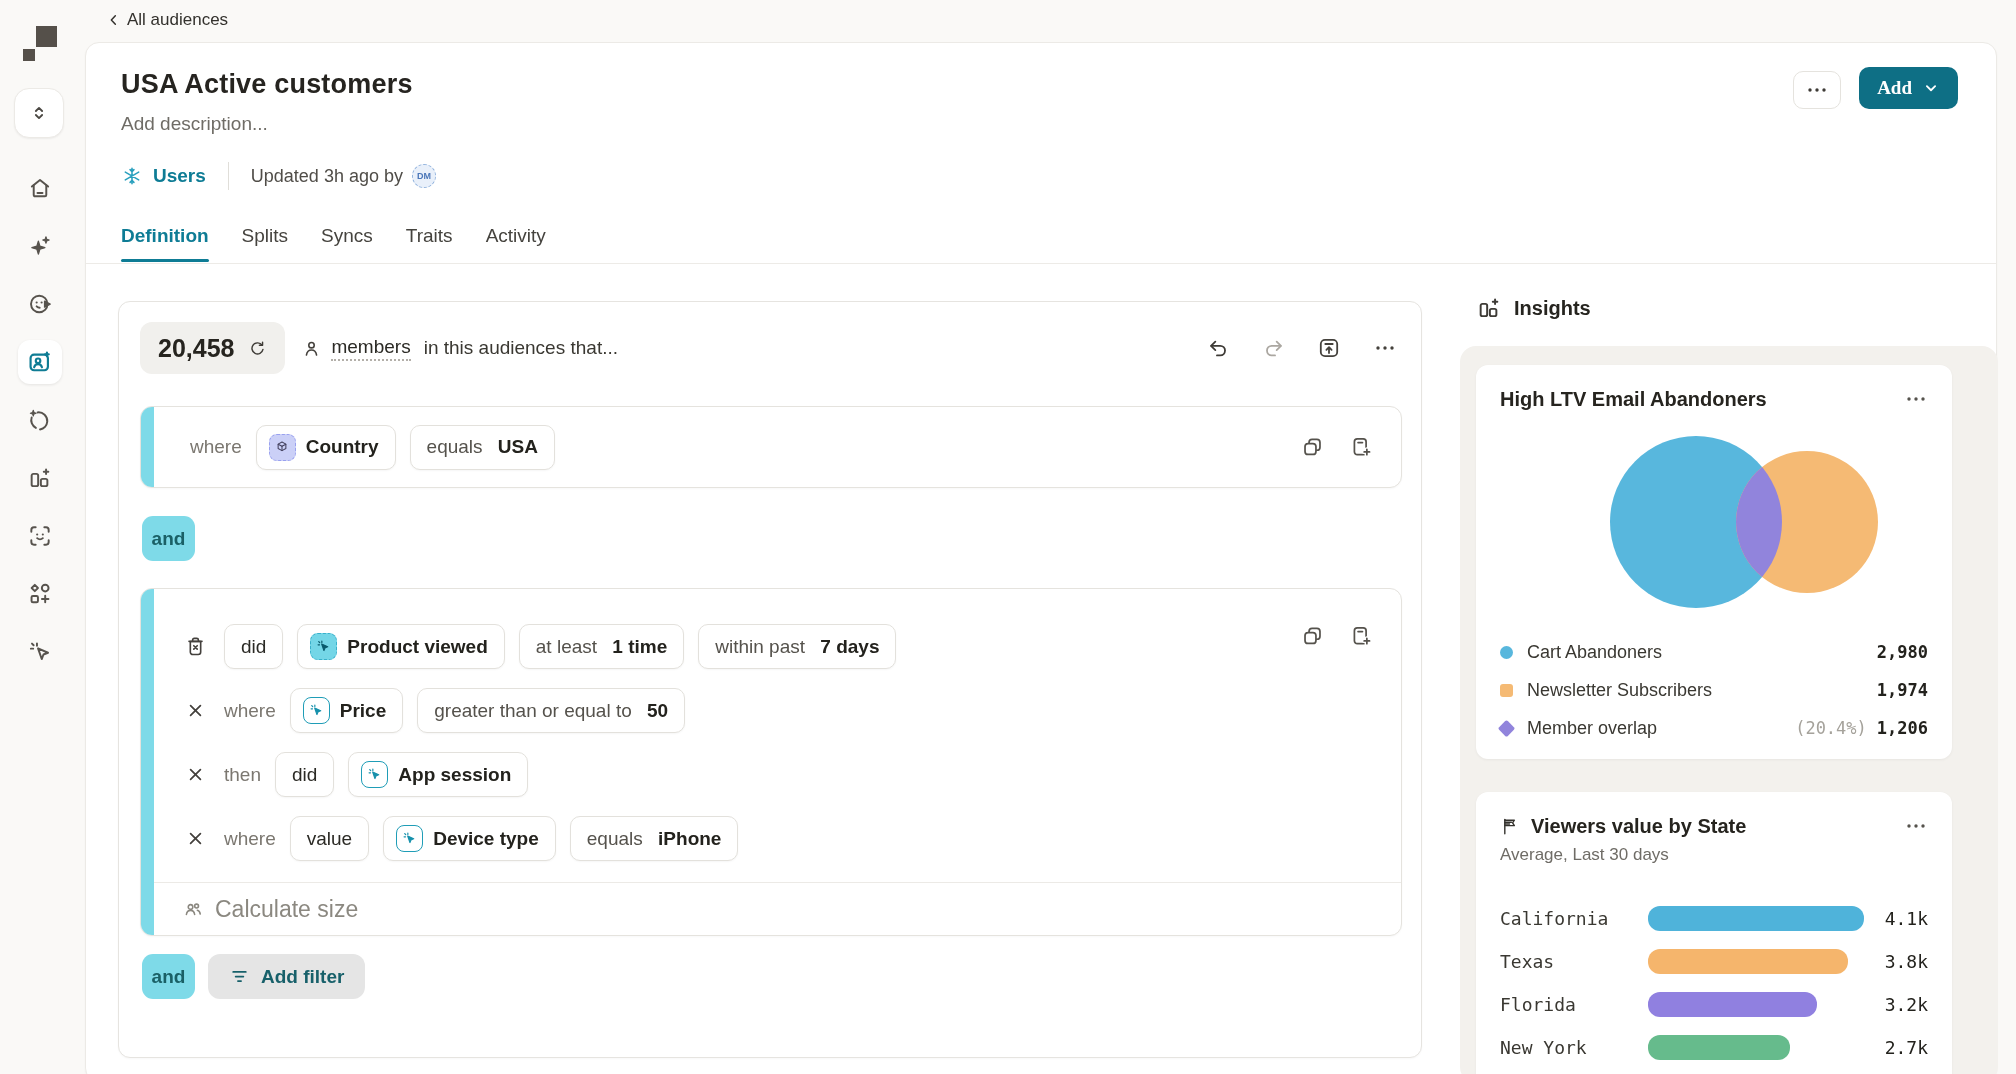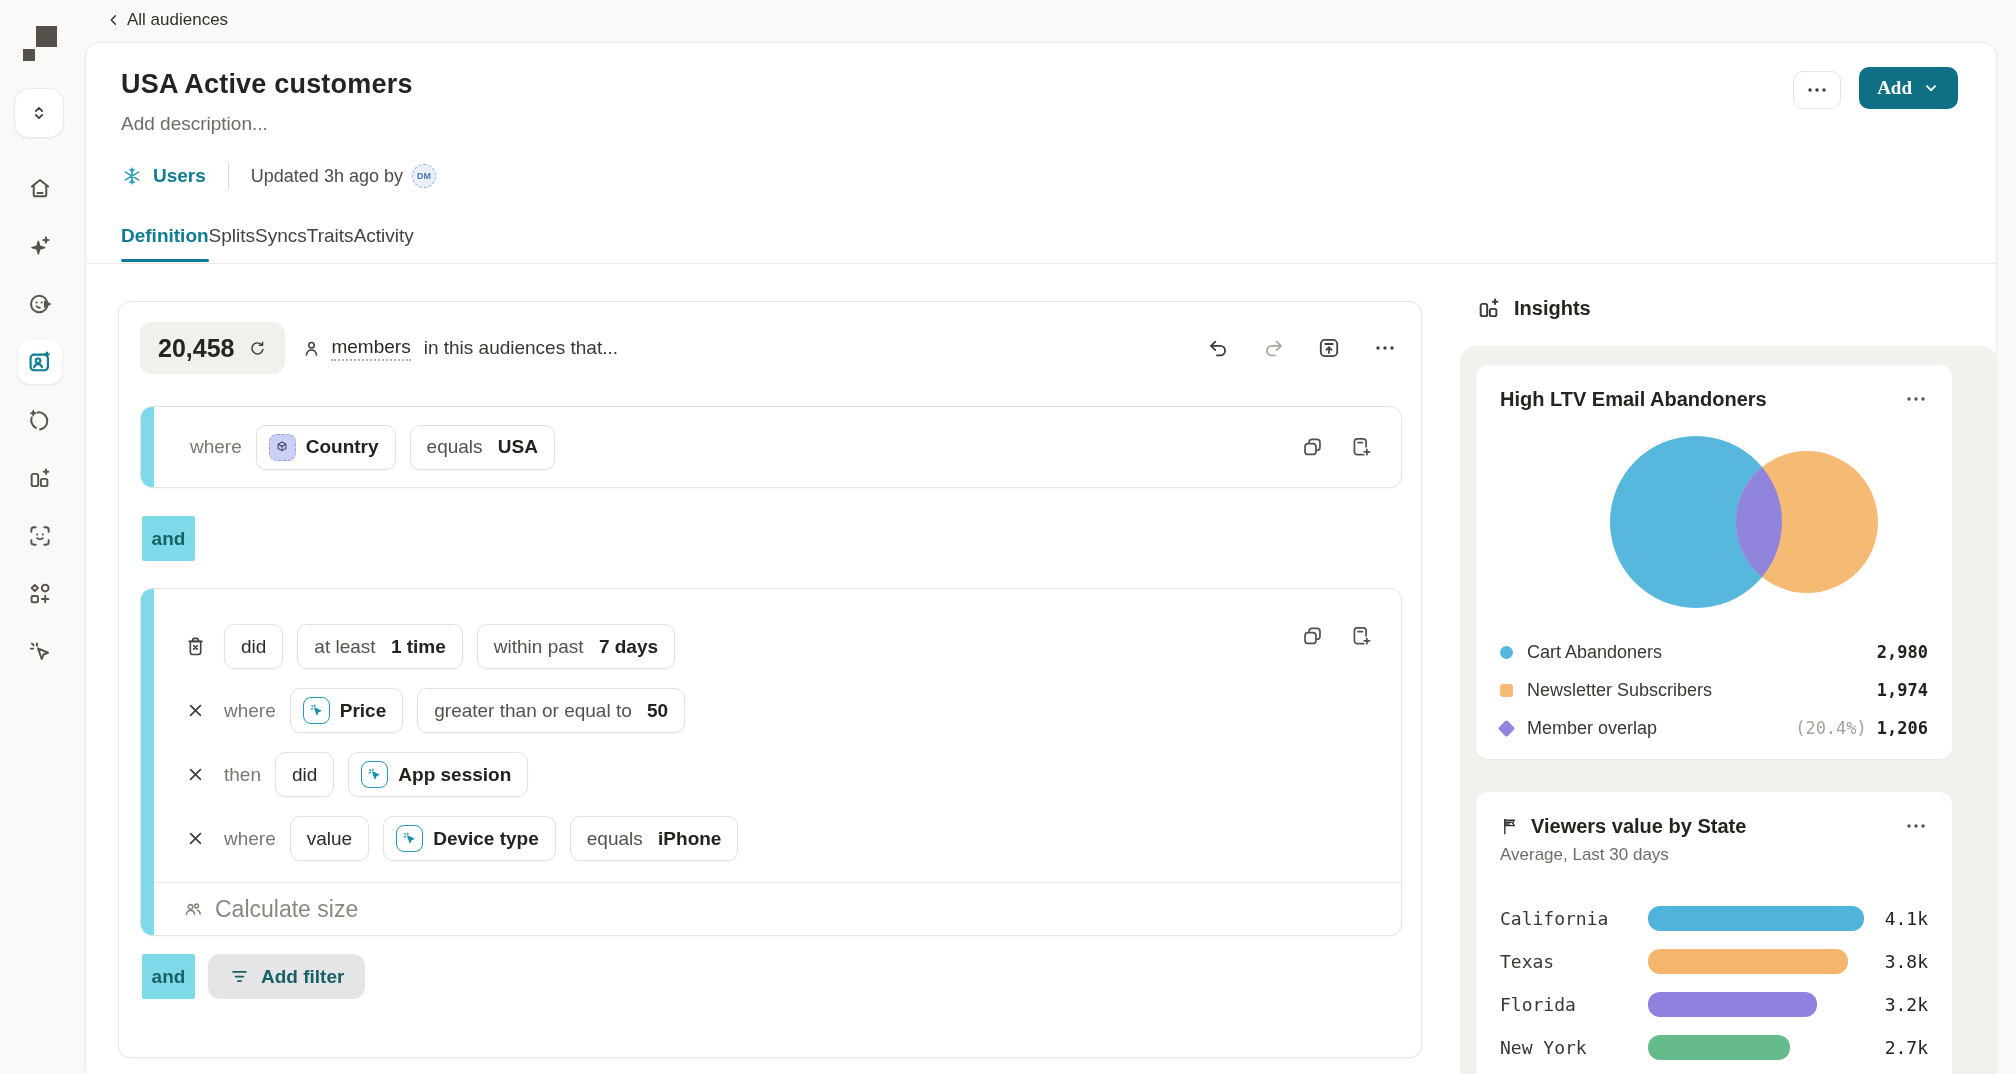--- a/index.html
+++ b/index.html
@@ -33,21 +33,21 @@
     border:1px solid #ECEAE6; border-radius:14px; box-shadow:0 1px 2px rgba(0,0,0,.04); }
   .page-title { position:absolute; left:35px; top:26px; font-size:27px; font-weight:700; color:#262420; letter-spacing:.2px; }
   .description { position:absolute; left:35px; top:70px; font-size:19px; color:#6F6C66; cursor:text; }
   .meta-row { position:absolute; left:35px; top:118px; height:30px; display:flex; align-items:center; }
   .entity-label { font-size:19px; font-weight:700; color:#0E7C95; margin-left:10px; cursor:pointer; }
   .meta-divider { width:1px; height:28px; background:#E0DED9; margin:0 22px; }
   .updated-text { font-size:18px; color:#504D48; }
   .avatar { width:24px; height:24px; border-radius:50%; background:#E9F0FA; border:1px dashed #93B4DE;
     display:flex; align-items:center; justify-content:center; font-size:9px; font-weight:700; color:#4A76B8; margin-left:9px; }
 
-  .tabs { position:absolute; left:35px; top:182px; display:flex; }
+  .tabs { position:absolute; left:35px; top:182px; display:flex; gap:33px; }
   .tab { font-size:19px; color:#45433E; padding-bottom:15px; position:relative; cursor:pointer; }
   .tab.active { color:#0E7C95; font-weight:700; }
   .tab.active::after { content:""; position:absolute; left:0; right:0; bottom:0; height:3px; background:#0E7C95; border-radius:3px; }
   .header-divider { position:absolute; left:0; right:0; top:220px; height:1px; background:#EDEBE7; }
 
   .header-actions { position:absolute; right:38px; top:24px; display:flex; gap:18px; align-items:flex-end;font-family:Liberation Serif, serif; }
   .more-btn { width:48px; height:38px; border:1px solid #E5E3DE; border-radius:10px; background:#FFF;
     display:flex; align-items:center; justify-content:center; color:#3E3B36; cursor:pointer; }
   .add-btn { height:42px; padding:0 18px; background:#0E6F85; color:#FFF; border-radius:10px; font-size:19px;
     font-weight:700; display:flex; align-items:center; gap:10px; cursor:pointer; }
@@ -88,21 +88,21 @@
   .chip-icon.cube  { background:#CBD0F7; border:1.5px dashed #99A1EF; color:#45425F; }
   .chip-icon.event { background:#74D6E7; border:1.5px dashed #39B0CB; color:#0A5B6E; }
   .chip-icon.prop  { background:#FFF;    border:1.8px solid #1F9DB7;  color:#1791AC; }
   .block-icons { position:absolute; right:28px; display:flex; gap:26px; color:#55524C; }
   .block.single .block-icons { top:50%; transform:translateY(-50%); }
   .block:not(.single) .block-icons { top:47px; transform:translateY(-50%); }
   .block-footer { position:absolute; left:0; right:0; bottom:0; height:53px; border-top:1px solid #ECEAE6;
     display:flex; align-items:center; gap:11px; padding-left:28px; color:#8B8880; font-size:23px; cursor:pointer; }
 
   .and-pill { width:53px; height:45px; background:#7EDAE8; color:#1A6066; font-size:19px; font-weight:700;
-    border-radius:2px; display:flex; align-items:center; justify-content:center; cursor:pointer; }
+    border-radius:11px; display:flex; align-items:center; justify-content:center; cursor:pointer; }
   .connector { position:absolute; left:23px; top:214px; }
   .bottom-row { position:absolute; left:23px; top:652px; display:flex; gap:13px; align-items:center; }
   .add-filter-btn { height:45px; background:#e5e5e5; color:#17606A; border-radius:12px; display:flex;
     align-items:center; gap:11px; padding:0 21px; font-size:19px; font-weight:700; cursor:pointer; }
 
   
   .insights-header { position:absolute; left:1390px; top:252px; display:flex; gap:12px; align-items:center;
     font-size:20px; font-weight:700; color:#26241F; }
   .insights-header .icn { color:#3E3B36; }
   .insights-panel { position:absolute; left:1374px; top:303px; width:538px; height:737px; background:#F3F1ED;
@@ -390,20 +390,29 @@
                   <path d="M5.2 6.6h13.6"></path>
                   <path d="M9 6.3V5.2a1.7 1.7 0 0 1 1.7-1.7h2.6A1.7 1.7 0 0 1 15 5.2v1.1"></path>
                   <path d="M6.6 6.8h10.8v11a2.6 2.6 0 0 1-2.6 2.6H9.2a2.6 2.6 0 0 1-2.6-2.6z"></path>
                   <path d="M10.2 11.2l3.6 3.6M13.8 11.2l-3.6 3.6"></path>
                 </svg>
               </span>
               <div class="chip">
                 <span class="seg">did</span>
               </div>
               <div class="chip">
+                <span class="chip-icon event">
+                  <svg width="15" height="15" viewBox="0 0 20 20" fill="none" stroke="currentColor" stroke-width="1.6" stroke-linecap="round" stroke-linejoin="round">
+                    <path d="M7.6 6.8l8 3.6-3.6 1.4-1.4 3.6z" fill="currentColor"></path>
+                    <path d="M3.6 3.4l1.3 1.3M2.8 7.8h1.9M7.8 2.8v1.9"></path>
+                  </svg>
+                </span>
+                <span class="seg bold">Product viewed</span>
+              </div>
+              <div class="chip">
                 <span class="seg muted">at least </span>
                 <span class="seg bold">1 time</span>
               </div>
               <div class="chip">
                 <span class="seg muted">within past </span>
                 <span class="seg bold">7 days</span>
               </div>
             </div>
             <div class="frow">
               <span class="leading icn">

